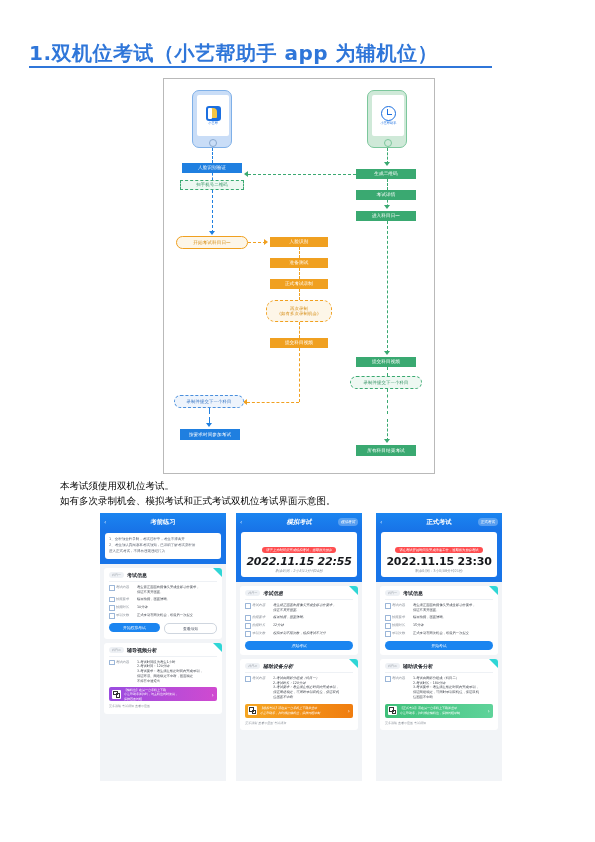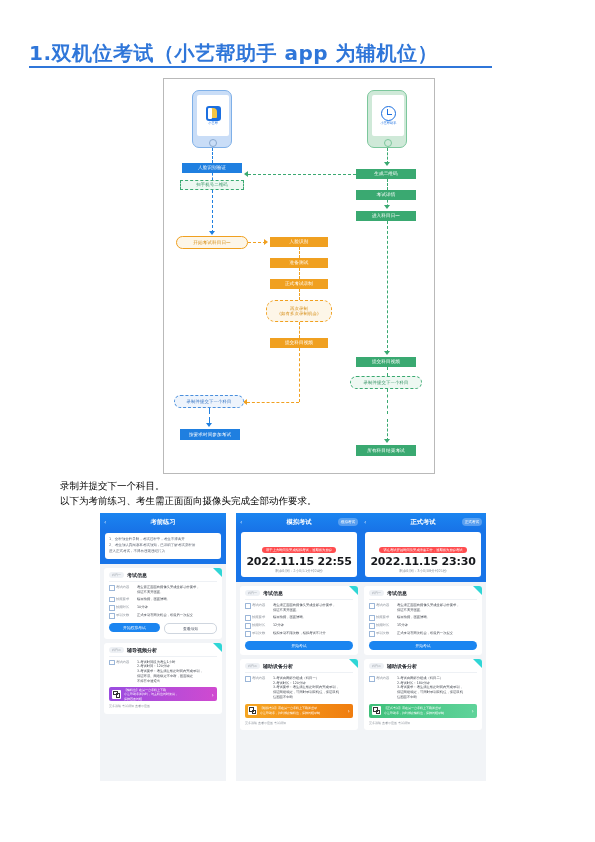--- a/index.html
+++ b/index.html
@@ -117,21 +117,21 @@
   .para2{top:494px;}
 
   
   .grid{position:absolute;left:100px;top:513px;width:398px;height:268px;}
   .shot{
     position:absolute;width:126px;background:#f2f4f7;overflow:hidden;
     box-sizing:border-box;
   }
   .shot.c0{left:0;}
   .shot.c1{left:136px;}
-  .shot.c2{left:260px;}
+  .shot.c2{left:276px;}
 
   .hdr{height:17px;background:linear-gradient(180deg,#1b85f0,#1874e8);
     position:relative;color:#fff;}
   .hdr .back{position:absolute;left:4px;top:4px;font-size:6px;line-height:9px;}
   .hdr .ttl{position:absolute;left:0;right:0;top:5px;text-align:center;
     font-size:6.3px;font-weight:bold;}
   .hdr .pill{
     position:absolute;right:4px;top:4.5px;height:8px;padding:0 3px;
     background:rgba(255,255,255,.28);border-radius:5px;
     font-size:3.6px;line-height:8px;color:#fff;white-space:nowrap;
@@ -299,22 +299,22 @@
       <div class="node dash-green" style="left:186px;top:297px;width:72px;height:13px;font-size:4.4px;">录制并提交下一个科目</div>
 
       <div class="conn v-green" style="left:223px;top:310px;height:25px;"></div>
       <div class="conn v-green" style="left:223px;top:340px;height:22px;"></div>
       <div class="arrow down-green" style="left:220px;top:360px;"></div>
 
       <div class="node green" style="left:192px;top:366px;width:60px;height:11px;">所有科目结束考试</div>
     </div>
   </div>
 
-  <div class="para para1">录制并提交下一个科目。</div>
-  <div class="para para2">以下为考前练习、考生需正面面向摄像头完成全部动作要求。</div>
+  <div class="para para1">本考试须使用双机位考试。</div>
+  <div class="para para2">如有多次录制机会、模拟考试和正式考试双机位考试界面示意图。</div>
 
   <div class="grid">
 
     <div class="shot c0" style="top:0;height:268px;">
       <div class="hdr">
         <div class="back">‹</div>
         <div class="ttl">考前练习</div>
       </div>
       <div class="notice">
         <div class="white-card" style="white-space:pre-line;">1、全程须全程录制，考试过程中，考生不得离开
@@ -390,21 +390,21 @@
           <span class="qr"></span>
           <span class="btxt" style="white-space:pre-line;">【辅机位】在另一台手机上下载
 小艺帮助手并扫码，与主机位同时使用，
 保持画面同框</span>
           <span class="chev">›</span>
         </div>
         <div class="tail">更多说明   考试须知   查看示意图</div>
       </div>
     </div>
 
-    <div class="shot c1" style="top:0;height:268px;">
+    <div class="shot c1" style="top:0;height:268px;font-style:italic;">
       <div class="hdr">
         <div class="back">‹</div>
         <div class="ttl">模拟考试</div>
         <div class="pill">模拟考试</div>
       </div>
       <div class="hero">
         <div class="white-card">
           <div class="tip">请于上方时间前完成模拟考试，逾期视为放弃</div>
           <div class="time">2022.11.15 22:55</div>
           <div class="sub">剩余时间：2小时11分钟24秒</div>

